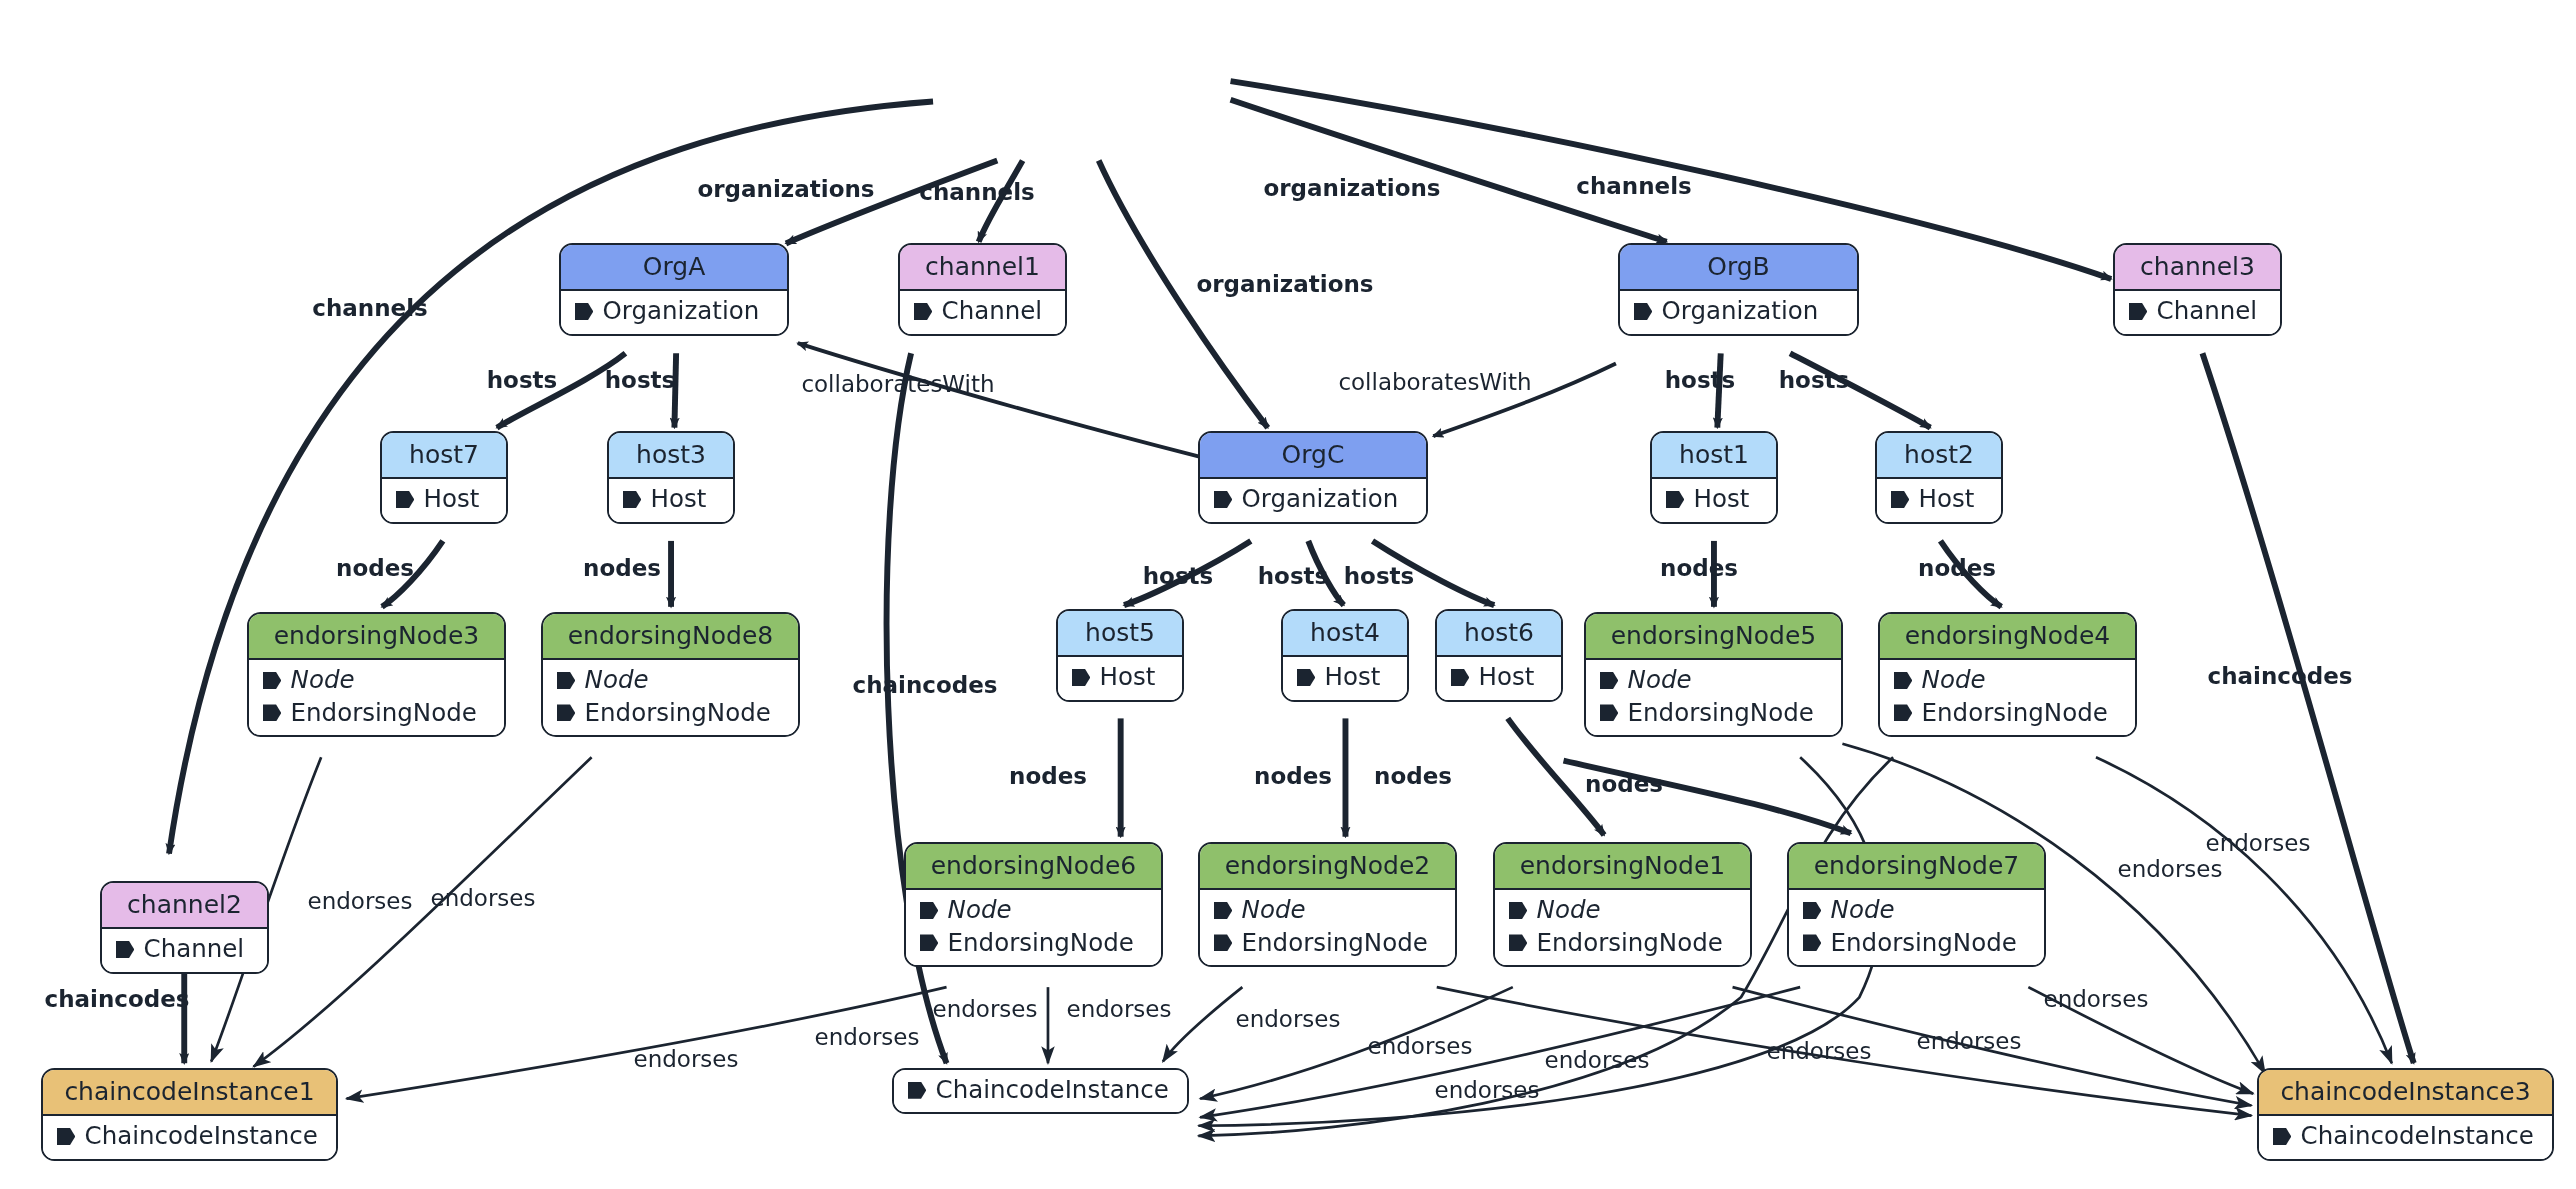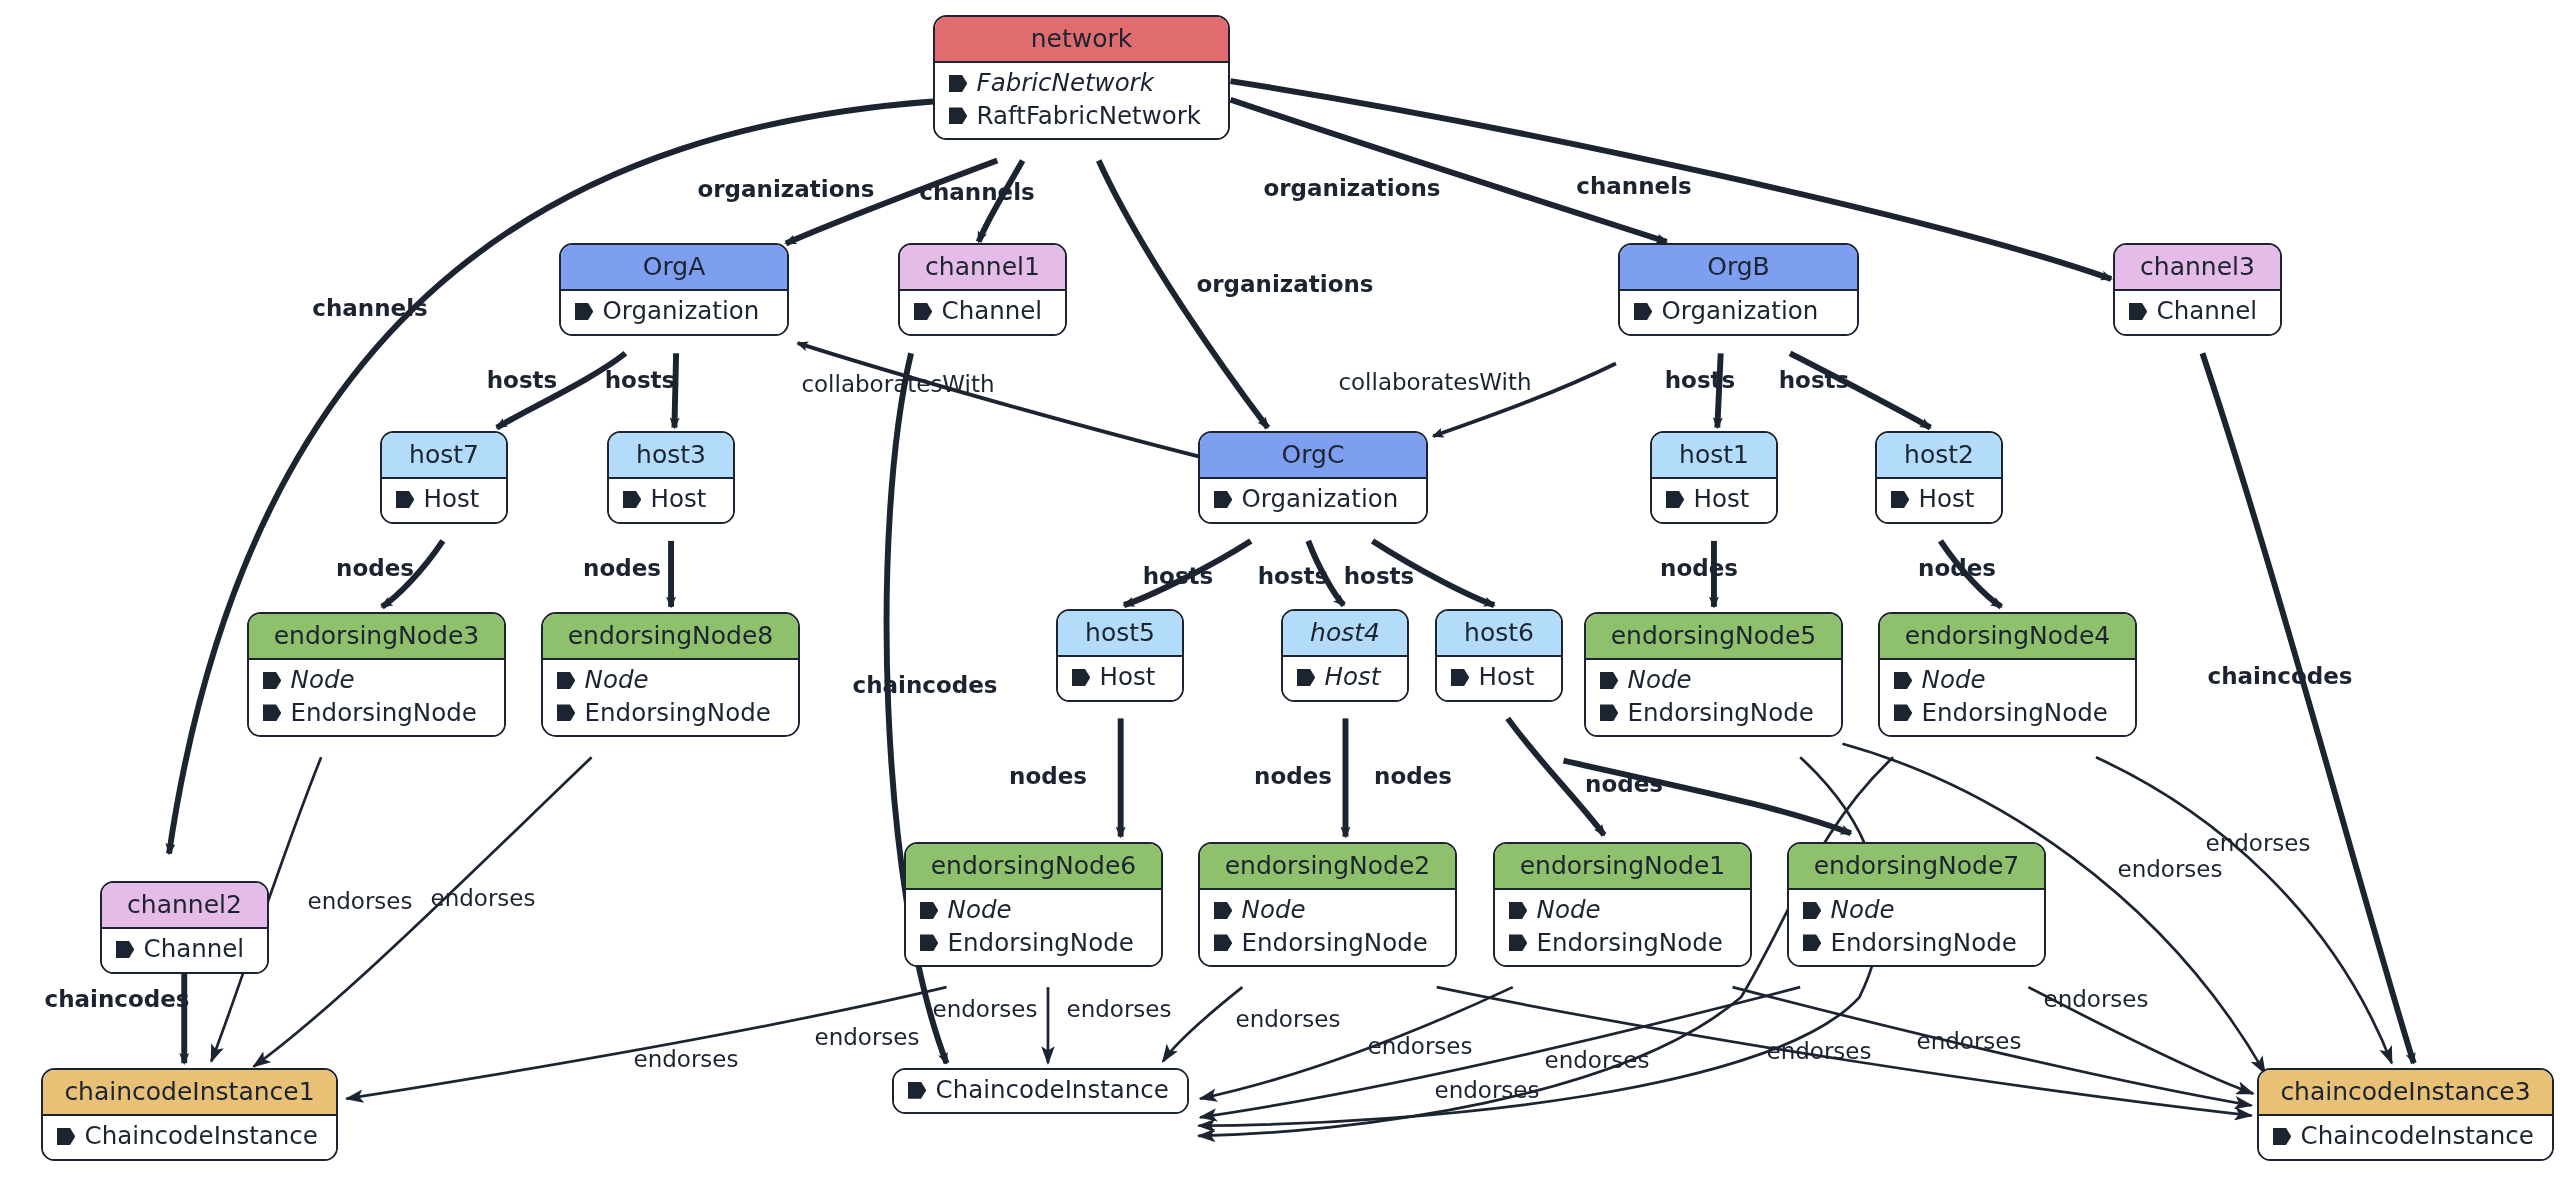--- a/index.html
+++ b/index.html
@@ -176,33 +176,20 @@
       <path d="M2400,1168 C2500,1220 2600,1270 2666,1294"></path>
 
       <path d="M2130,896 C2200,960 2260,1060 2200,1180 C2100,1290 1700,1330 1418,1332"></path>
       <path d="M2180,880 C2360,930 2560,1060 2680,1270"></path>
 
       <path d="M2240,896 C2150,980 2120,1080 2060,1180 C1920,1300 1600,1340 1418,1344"></path>
       <path d="M2480,896 C2620,960 2760,1080 2830,1258"></path>
     </g>
   </svg>
 
-  <div class="node fill-network" style="left:933px; top:15px; width:297px;">
-    <div class="node-title">network</div>
-    <div class="node-body">
-      <div class="stereo-row abstract">
-        <span class="tag-glyph"></span>
-        <span class="stereo-label">FabricNetwork</span>
-      </div>
-      <div class="stereo-row">
-        <span class="tag-glyph"></span>
-        <span class="stereo-label">RaftFabricNetwork</span>
-      </div>
-    </div>
-  </div>
 
   <div class="node fill-org" style="left:559px; top:243px; width:230px;">
     <div class="node-title">OrgA</div>
     <div class="node-body">
       <div class="stereo-row">
         <span class="tag-glyph"></span>
         <span class="stereo-label">Organization</span>
       </div>
     </div>
   </div>
@@ -270,21 +257,21 @@
   <div class="node fill-host" style="left:1056px; top:609px; width:128px;">
     <div class="node-title">host5</div>
     <div class="node-body">
       <div class="stereo-row">
         <span class="tag-glyph"></span>
         <span class="stereo-label">Host</span>
       </div>
     </div>
   </div>
 
-  <div class="node fill-host" style="left:1281px; top:609px; width:128px;font-style:italic;">
+  <div class="node fill-host" style="left:1281px; top:609px; width:128px;">
     <div class="node-title">host4</div>
     <div class="node-body">
       <div class="stereo-row">
         <span class="tag-glyph"></span>
         <span class="stereo-label">Host</span>
       </div>
     </div>
   </div>
 
   <div class="node fill-host" style="left:1435px; top:609px; width:128px;">

